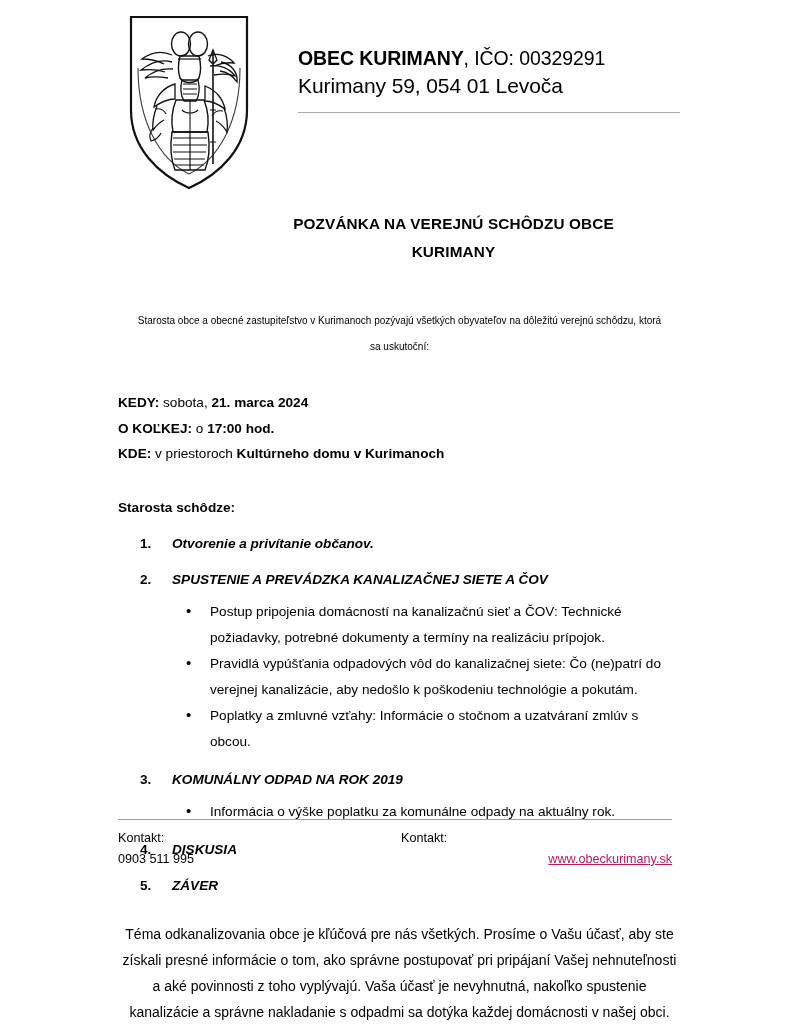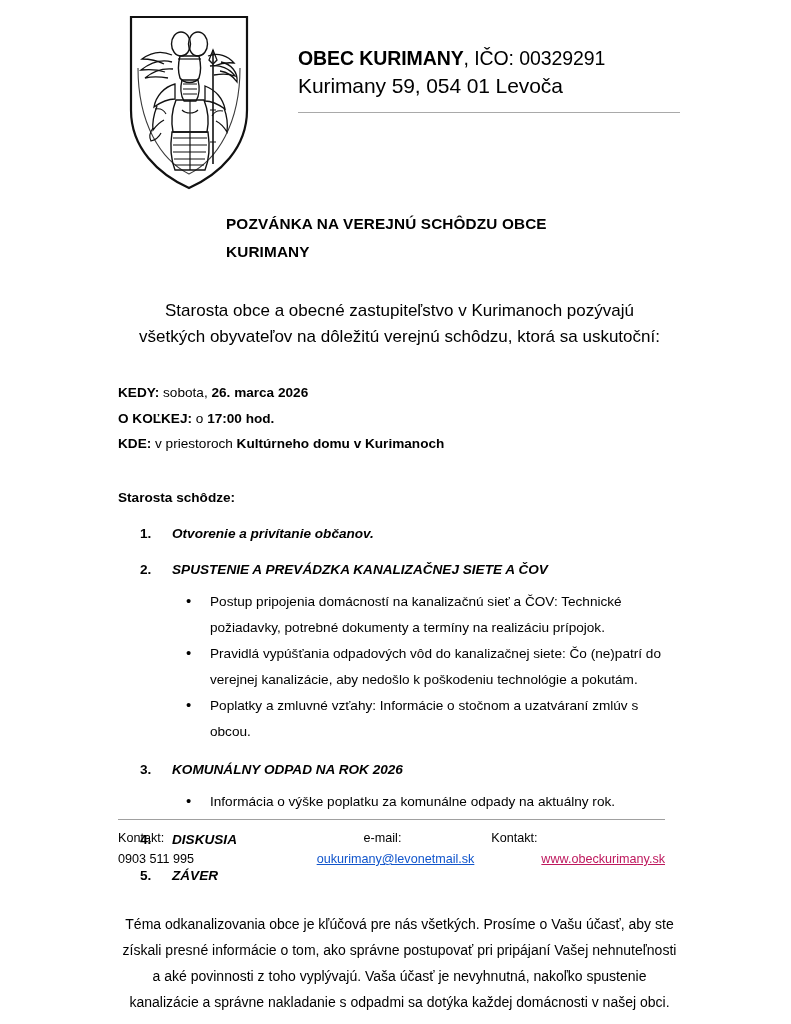--- a/index.html
+++ b/index.html
@@ -58,35 +58,35 @@
   }
   .header-rule {
     border: 0;
     border-top: 1px solid #a9a9a9;
     margin: 12px 12px 0 0;
     width: 382px;
   }
 
   
   .doc-title {
-    text-align: left;
+    text-align: center;
     font-weight: bold;
     font-size: 15.3px;
     line-height: 28px;
     margin-top: 18px;
     padding-left: 108px;
     letter-spacing: 0.15px;
   }
 
   
   .intro {
     text-align: center;
-    font-size: 17px;
-    line-height: 26px;
-    margin-top: 32px;
+    font-size: 10px;
+    line-height: 26px;
+    margin-top: 42px;
     padding: 0 14px;
   }
 
   .details {
     margin-top: 30px;
     font-size: 13.6px;
     line-height: 25.5px;
   }
   .details .lbl { font-weight: bold; }
   .details .bold { font-weight: bold; }
@@ -145,21 +145,21 @@
     margin-top: 24px;
     font-size: 14px;
     line-height: 26px;
     text-align: center;
   }
 
   
   .footer {
     position: absolute;
     left: 118px;
-    right: 126px;
+    right: 119px;
     bottom: 38px;
   }
   .footer-rule {
     border: 0;
     border-top: 1px solid #a0a0a0;
     margin: 0 0 8px 0;
   }
   .footer-cols {
     display: flex;
     font-size: 12.6px;
@@ -243,59 +243,55 @@
 
   <div class="doc-title">
     <div>POZVÁNKA NA VEREJNÚ SCHÔDZU OBCE</div>
     <div>KURIMANY</div>
   </div>
 
   <p class="intro">Starosta obce a obecné zastupiteľstvo v Kurimanoch pozývajú všetkých obyvateľov na dôležitú verejnú schôdzu, ktorá sa uskutoční:</p>
 
   <div class="details">
     <div>
-      <span class="lbl">KEDY:</span><span> sobota, </span><span class="bold">26. marca 2026</span>
+      <span class="lbl">KEDY:</span><span> sobota, </span><span class="bold">21. marca 2024</span>
     </div>
     <div>
       <span class="lbl">O KOĽKEJ:</span><span> o </span><span class="bold">17:00 hod.</span>
     </div>
     <div>
       <span class="lbl">KDE:</span><span> v priestoroch </span><span class="bold">Kultúrneho domu v Kurimanoch</span>
     </div>
   </div>
 
   <div class="program-heading">Starosta schôdze:</div>
 
   <ol class="program" id="program-list">
       <li><span class="num">1.</span><span class="item-title">Otvorenie a privítanie občanov.</span></li>
       <li><span class="num">2.</span><span class="item-title">SPUSTENIE A PREVÁDZKA KANALIZAČNEJ SIETE A ČOV</span><ul class="subpoints">
           <li><span class="dot">•</span><span>Postup pripojenia domácností na kanalizačnú sieť a ČOV: Technické požiadavky, potrebné dokumenty a termíny na realizáciu prípojok.</span></li>
           <li><span class="dot">•</span><span>Pravidlá vypúšťania odpadových vôd do kanalizačnej siete: Čo (ne)patrí do verejnej kanalizácie, aby nedošlo k poškodeniu technológie a pokutám.</span></li>
           <li><span class="dot">•</span><span>Poplatky a zmluvné vzťahy: Informácie o stočnom a uzatváraní zmlúv s obcou.</span></li>
         </ul></li>
-      <li><span class="num">3.</span><span class="item-title">KOMUNÁLNY ODPAD NA ROK 2026</span><ul class="subpoints">
+      <li><span class="num">3.</span><span class="item-title">KOMUNÁLNY ODPAD NA ROK 2019</span><ul class="subpoints">
           <li><span class="dot">•</span><span>Informácia o výške poplatku za komunálne odpady na aktuálny rok.</span></li>
         </ul></li>
       <li><span class="num">4.</span><span class="item-title">DISKUSIA</span></li>
       <li><span class="num">5.</span><span class="item-title">ZÁVER</span></li>
     </ol>
 
   <p class="closing">Téma odkanalizovania obce je kľúčová pre nás všetkých. Prosíme o Vašu účasť, aby ste získali presné informácie o tom, ako správne postupovať pri pripájaní Vašej nehnuteľnosti a aké povinnosti z toho vyplývajú. Vaša účasť je nevyhnutná, nakoľko spustenie kanalizácie a správne nakladanie s odpadmi sa dotýka každej domácnosti v našej obci.</p>
 
   <div class="footer">
     <hr class="footer-rule">
     <div class="footer-cols">
       <div class="footer-col left">
         <span class="lbl">Kontakt:</span>
         <span>0903 511 995</span>
       </div>
-      <div class="footer-col mid">
-        <span class="lbl">e-mail:</span>
-        <a class="link" href="#" style="color: rgb(17, 85, 204);">oukurimany@levonetmail.sk</a>
-      </div>
       <div class="footer-col right">
         <span class="lbl">Kontakt:</span>
         <a class="link" href="#" style="color: #be185d;">www.obeckurimany.sk</a>
       </div>
     </div>
   </div>
 
 </div>
 
 </body></html>

